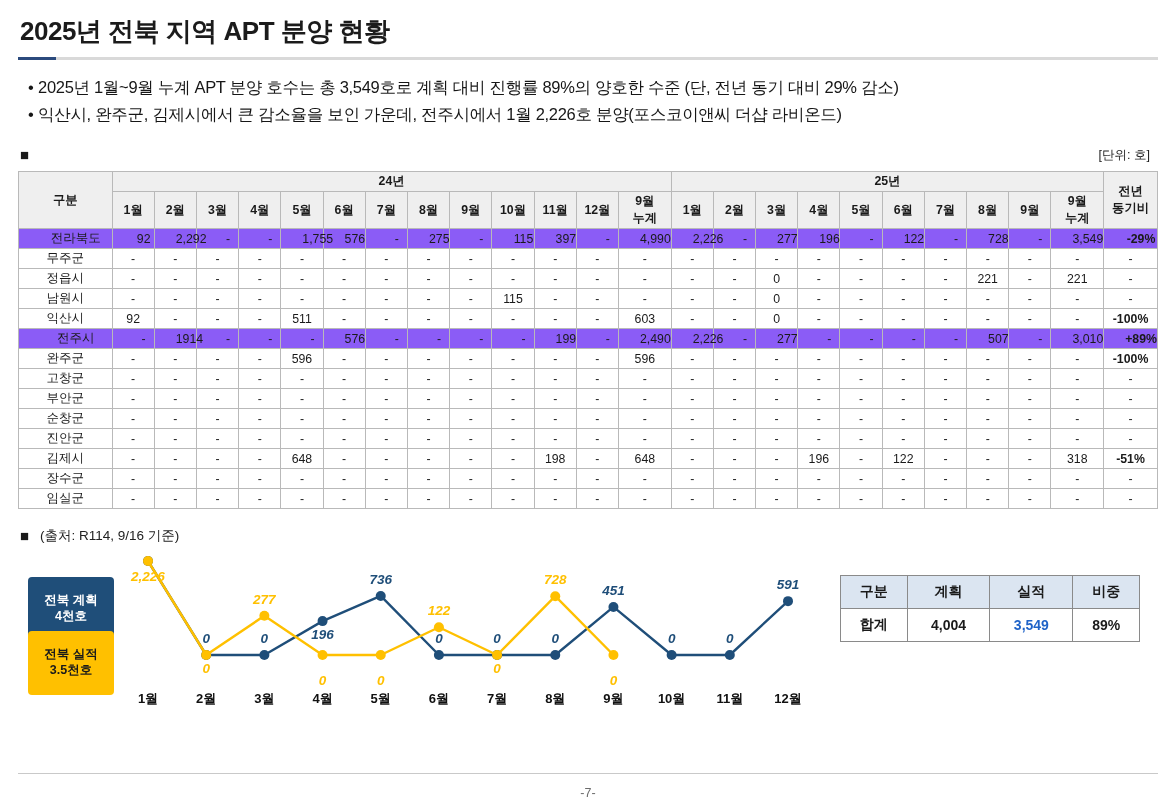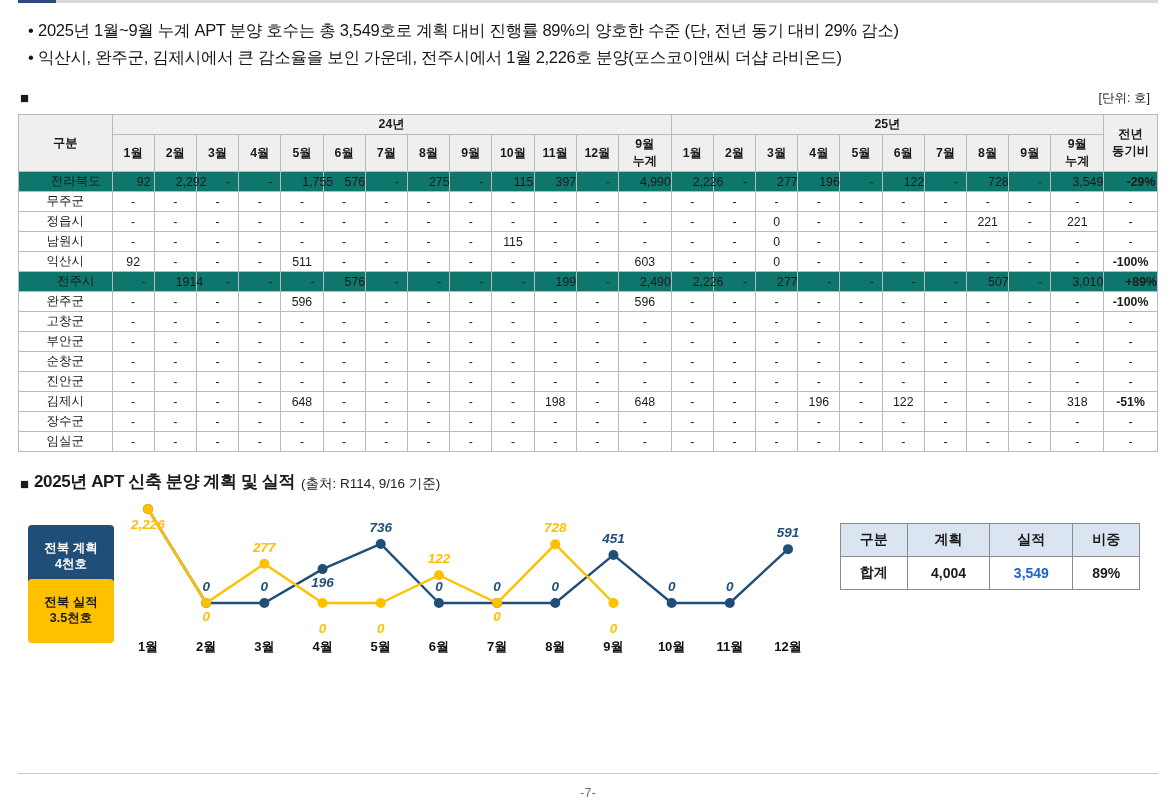--- a/index.html
+++ b/index.html
@@ -36,21 +36,21 @@
   .unit-note { position:absolute; right:26px; font-size:12.5px; color:#222; }
 
   
   table.maintab { border-collapse:collapse; width:1140px; margin-top:7px; table-layout:fixed; }
   table.maintab th, table.maintab td {
     border:1px solid #b9b9b9; font-size:12.3px; text-align:center;
     padding:1px 0; height:19px; color:#1a1a1a;
   }
   table.maintab thead th { background:#efefef; font-weight:bold; }
   table.maintab td.name { font-size:12.5px; }
-  tr.hl td { background:#0f766e;padding-left:21px; }
+  tr.hl td { background:#8b5cf6;padding-left:21px; }
   tr.hl td.name { font-weight:normal; }
   td.neg { color:#c00000; font-weight:bold; }
   td.pos { color:#c00000; font-weight:bold; }
   td.sep-left { border-left:1.6px solid #555; }
   th.sep-left { border-left:1.6px solid #555; }
 
   
   .chartzone { position:relative; margin-top:8px; height:185px; }
   .chart-svg { position:absolute; left:80px; top:0; }
   .tagbox {
@@ -71,20 +71,21 @@
 
   
   .foot-rule { position:absolute; left:18px; bottom:36px; width:1140px; height:1px; background:#c9c9c9; }
   .pagenum { position:absolute; bottom:10px; left:0; width:1176px; text-align:center; font-size:12.5px; color:#6b6b6b; }
 </style>
 </head>
 <body>
 
 <div class="page">
 
+  <div class="title">2025년 전북 지역 APT 분양 현황</div>
   <div class="title-rule">
     <div class="accent"></div>
   </div>
 
   <div class="bullets">
     <div class="bullet">
       <span class="dot">•</span>
       <span class="txt">2025년 1월~9월 누계 APT 분양 호수는 총 3,549호로 계획 대비 진행률 89%의 양호한 수준 (단, 전년 동기 대비 29% 감소)</span>
     </div>
     <div class="bullet">
@@ -517,21 +518,20 @@
           <td class="">-</td>
           <td class="">-</td>
           <td>-</td>
           <td class="">-</td>
         </tr>
       </tbody>
   </table>
 
   <div class="sect-head">
     <span class="sq">■</span>
-    <span class="shead-txt">2025년 APT 신축 분양 계획 및 실적</span>
     <span class="shead-sub">(출처: R114, 9/16 기준)</span>
   </div>
 
   <div class="chartzone">
 
     <div class="tagbox tag-plan">
       <span>전북 계획</span><br>
       <span>4천호</span>
     </div>
     <div class="tagbox tag-act">

